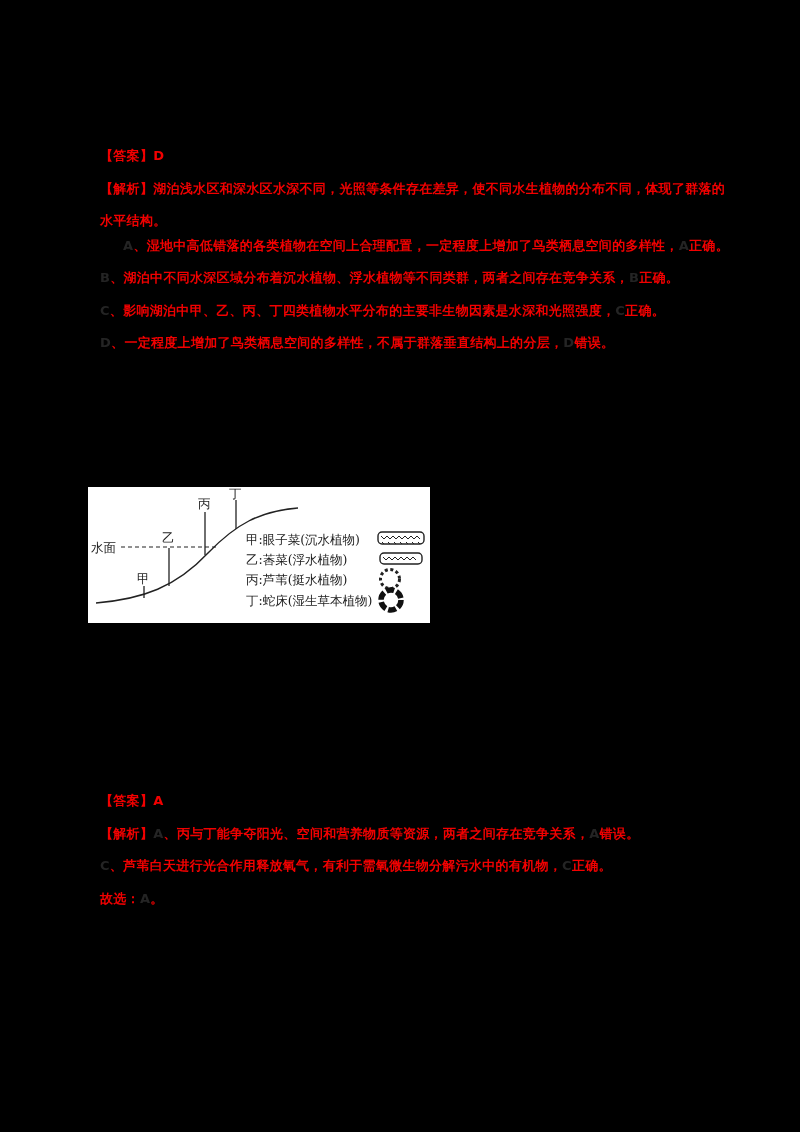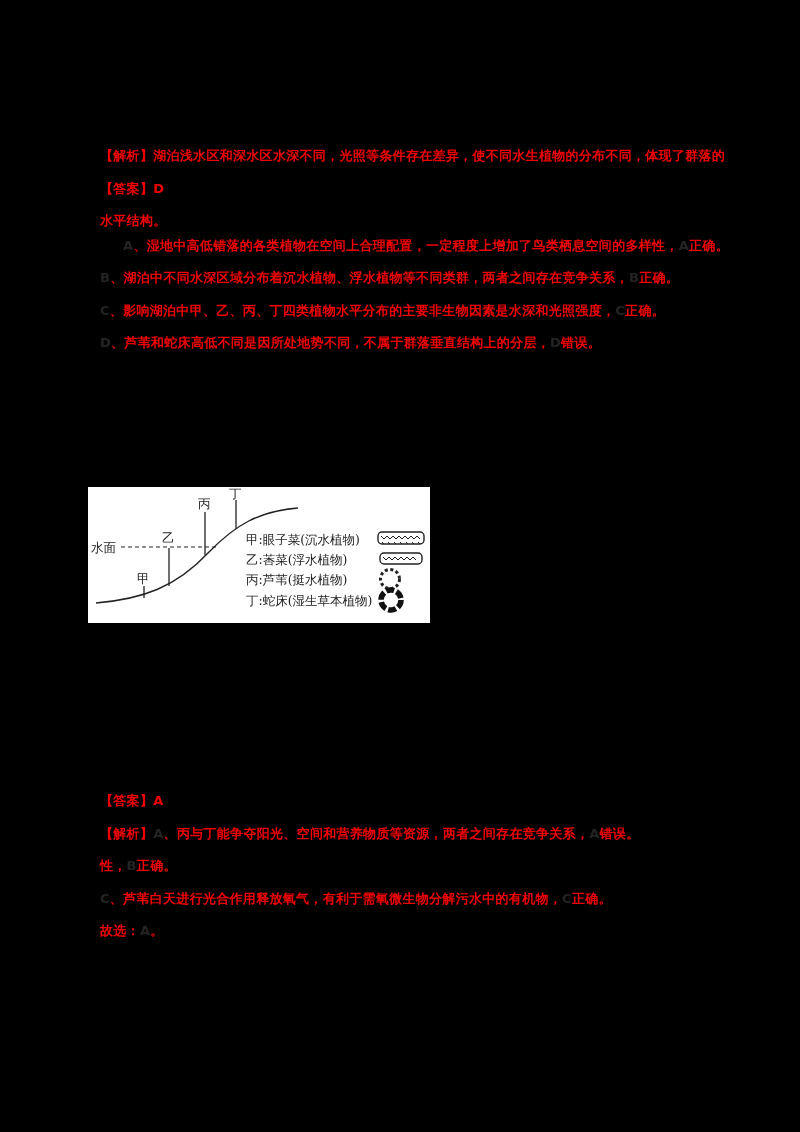--- a/index.html
+++ b/index.html
@@ -35,27 +35,27 @@
   .figure-box svg{display:block;}
   .fig-text{
     font-family:"DejaVu Serif","Liberation Serif",serif;
     fill:var(--ink);
   }
 </style>
 </head>
 <body>
 
 <div class="text-section sec1">
+  <div class="row"><span class="seg-red">【答案】</span><span class="seg-red">D</span></div>
   <div class="row"><span class="seg-red">【解析】湖泊浅水区和深水区水深不同，光照等条件存在差异，使不同水生植物的分布不同，体现了群落的</span></div>
-  <div class="row"><span class="seg-red">【答案】</span><span class="seg-red">D</span></div>
   <div class="row"><span class="seg-red">水平结构。</span></div>
   <div class="row"><span class="seg-dark">A</span><span class="seg-red">、湿地中高低错落的各类植物在空间上合理配置，一定程度上增加了鸟类栖息空间的多样性，</span><span class="seg-dark">A</span><span class="seg-red">正确。</span></div>
   <div class="row"><span class="seg-dark">B</span><span class="seg-red">、湖泊中不同水深区域分布着沉水植物、浮水植物等不同类群，两者之间存在竞争关系，</span><span class="seg-dark">B</span><span class="seg-red">正确。</span></div>
   <div class="row"><span class="seg-dark">C</span><span class="seg-red">、影响湖泊中甲、乙、丙、丁四类植物水平分布的主要非生物因素是水深和光照强度，</span><span class="seg-dark">C</span><span class="seg-red">正确。</span></div>
-  <div class="row"><span class="seg-dark">D</span><span class="seg-red">、芦苇和蛇床高低不同是因所处地势不同，不属于群落垂直结构上的分层，</span><span class="seg-dark">D</span><span class="seg-red">错误。</span></div>
+  <div class="row"><span class="seg-dark">D</span><span class="seg-red">、一定程度上增加了鸟类栖息空间的多样性，不属于群落垂直结构上的分层，</span><span class="seg-dark">D</span><span class="seg-red">错误。</span></div>
 </div>
 
 <div class="figure-box">
   <svg width="342" height="136" viewBox="0 0 342 136">
 
     <path d="M8,116 C55,112 88,100 120,66 C148,37 172,24 210,21" fill="none" stroke="#222" stroke-width="1.4"></path>
 
     <line x1="33" y1="60" x2="131" y2="60" stroke="#222" stroke-width="1.2" stroke-dasharray="4,3"></line>
     <text class="fig-text" x="3" y="65" font-size="12.5">水面</text>
 
@@ -88,16 +88,15 @@
     </g>
     <g>
       <circle cx="303" cy="113" r="10" fill="none" stroke="#111" stroke-width="5.5" stroke-dasharray="8,2.5"></circle>
     </g>
   </svg>
 </div>
 
 <div class="text-section sec2">
   <div class="row"><span class="seg-red">【答案】</span><span class="seg-red">A</span></div>
   <div class="row"><span class="seg-red">【解析】</span><span class="seg-dark">A</span><span class="seg-red">、丙与丁能争夺阳光、空间和营养物质等资源，两者之间存在竞争关系，</span><span class="seg-dark">A</span><span class="seg-red">错误。</span></div>
-  <div class="row"><span class="seg-red">性，</span><span class="seg-dark">B</span><span class="seg-red">正确。</span></div>
   <div class="row"><span class="seg-dark">C</span><span class="seg-red">、芦苇白天进行光合作用释放氧气，有利于需氧微生物分解污水中的有机物，</span><span class="seg-dark">C</span><span class="seg-red">正确。</span></div>
   <div class="row"><span class="seg-red">故选：</span><span class="seg-dark">A</span><span class="seg-red">。</span></div>
 </div>
 
 </body></html>

